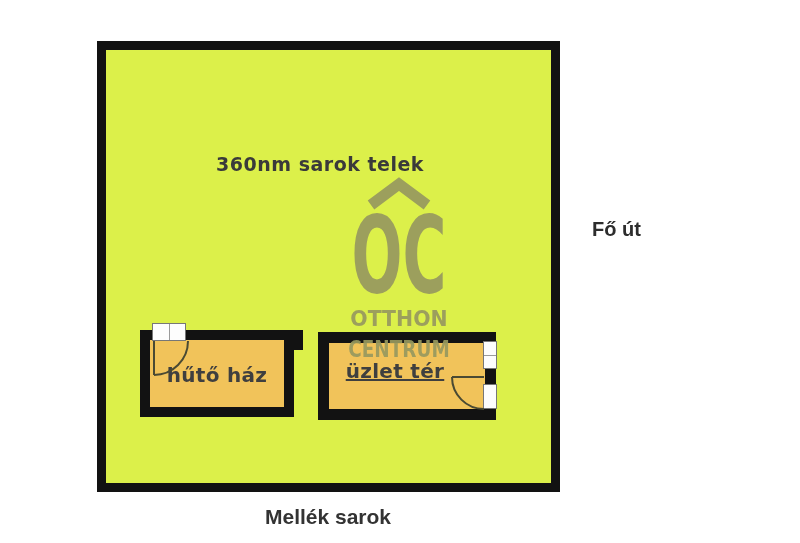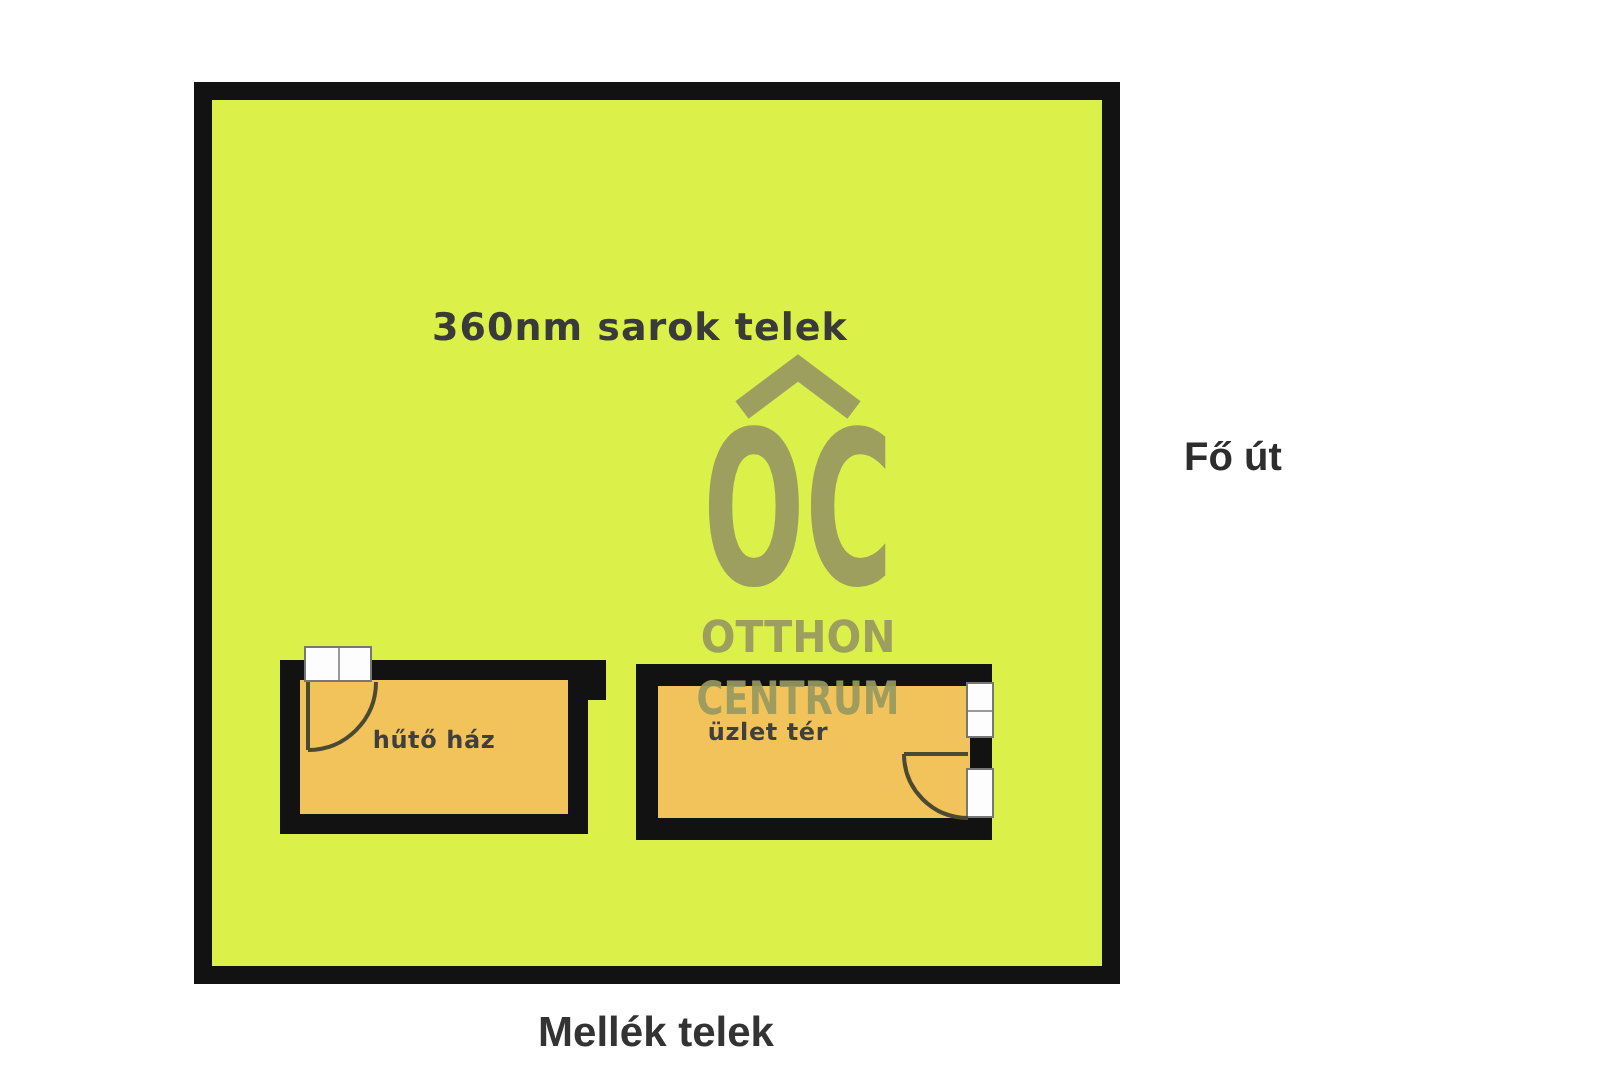--- a/index.html
+++ b/index.html
@@ -24,24 +24,24 @@
   .watermark text{fill:#97995f;font-family:"DejaVu Sans","Liberation Sans",sans-serif;font-weight:bold;}
   .watermark polyline{stroke:#97995f;fill:none;}
 
   
   .room{background:#f1c35a;z-index:3;}
   .room-left{left:140px;top:330px;width:154px;height:87px;border:10px solid #121212;}
   .room-right{left:318px;top:332px;width:178px;height:88px;border:11px solid #121212;}
   .wall-stub{left:294px;top:330px;width:9px;height:20px;background:#121212;z-index:3;}
 
   .room-label{
-    text-align:center;font-size:12px;font-weight:bold;color:#3f3f3f;z-index:4;letter-spacing:0.3px;
+    text-align:center;font-size:20px;font-weight:bold;color:#3f3f3f;z-index:4;letter-spacing:0.3px;
   }
   .label-left{left:150px;top:363px;width:134px;}
-  .label-right{left:314px;top:359px;width:140px;}
+  .label-right{left:325px;top:359px;width:140px;text-decoration:underline;}
 
   
   .opening{background:#fdfdfd;border:1px solid #777;z-index:5;}
   .op-door-left{left:152px;top:323px;width:34px;height:18px;}
   .op-door-left .div-v{position:absolute;left:50%;top:0;bottom:0;width:1px;background:#9a9a9a;}
   .op-window-right{left:483px;top:341px;width:14px;height:28px;}
   .op-window-right .div-h{position:absolute;top:50%;left:0;right:0;height:1px;background:#9a9a9a;}
   .op-doorway-right{left:483px;top:384px;width:14px;height:25px;}
 
   .door-arc{z-index:5;}
@@ -84,13 +84,13 @@
   <div class="div-h"></div>
 </div>
 <div class="abs opening op-doorway-right"></div>
 <svg class="abs door-arc arc-right" viewBox="0 0 35 35" xmlns="http://www.w3.org/2000/svg">
   <line x1="1" y1="1" x2="33" y2="1"></line>
   <path d="M1 1 A32 32 0 0 0 33 33"></path>
 </svg>
 <div class="abs room-label label-right">üzlet tér</div>
 
 <div class="abs street street-right">Fő út</div>
-<div class="abs street street-bottom">Mellék telek</div>
+<div class="abs street street-bottom">Mellék sarok</div>
 
 </body></html>

